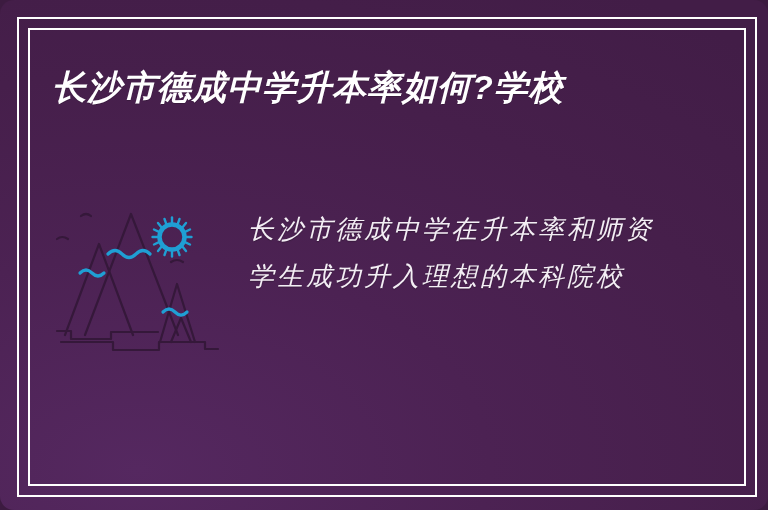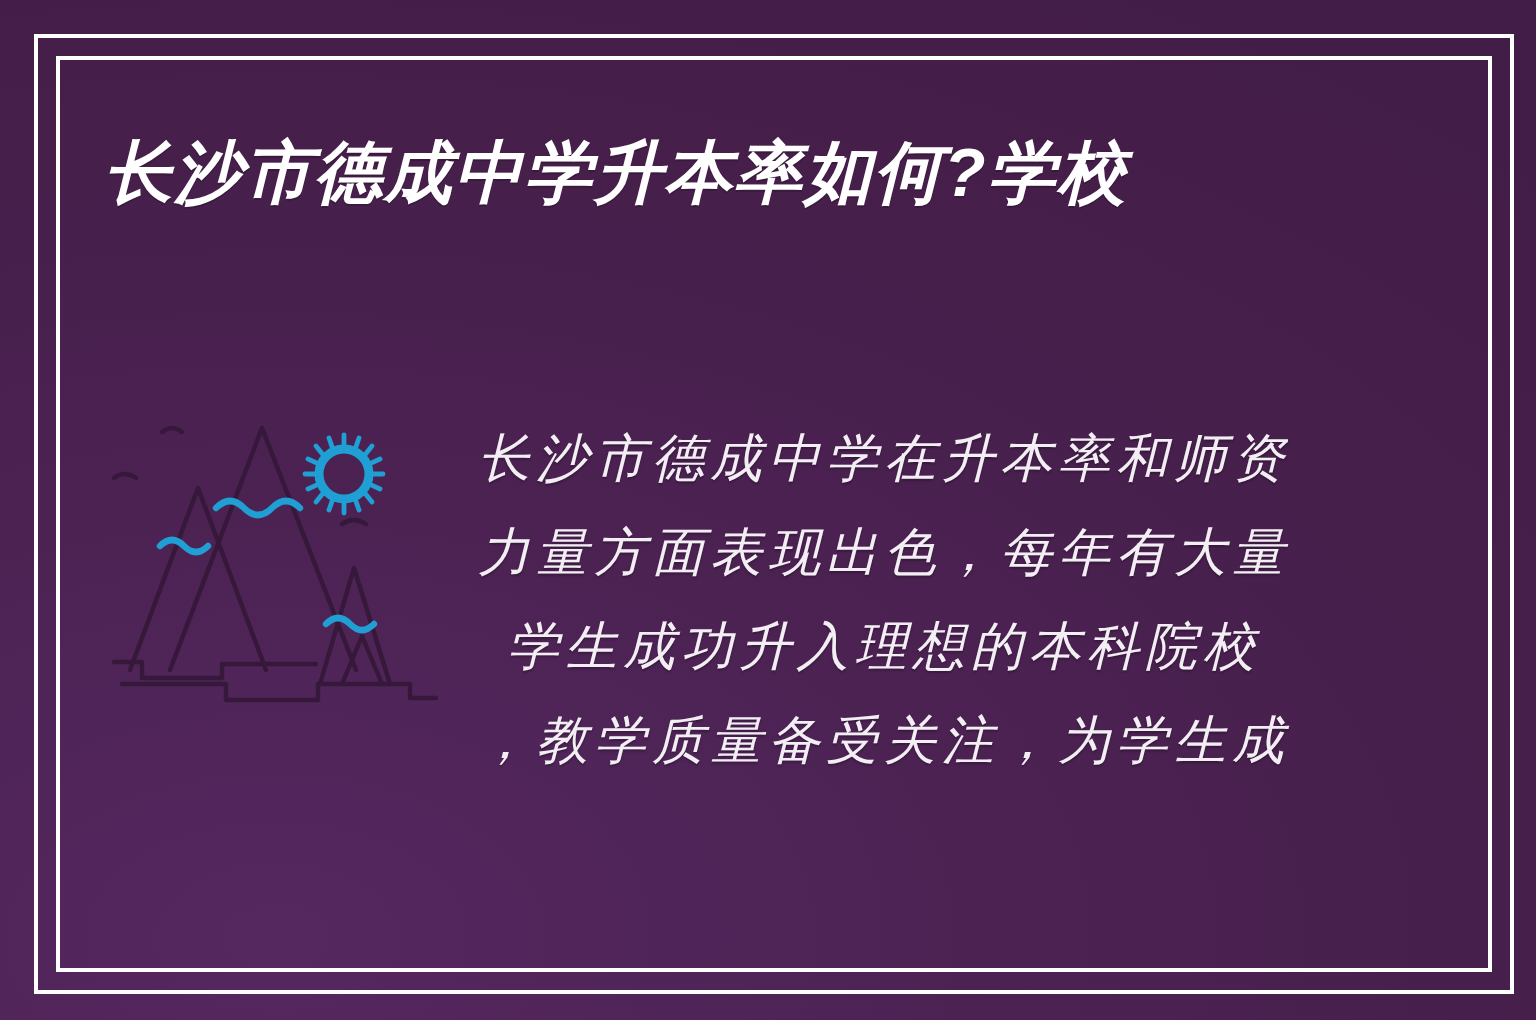--- a/index.html
+++ b/index.html
@@ -9,20 +9,21 @@
   }
   #poster {
     position: relative;
     width: 768px;
     height: 510px;
     overflow: hidden;
     background: #4a2150;
     background-image: radial-gradient(ellipse 120% 110% at 18% 92%, #552860 0%, #4c2253 38%, #461f4b 70%, #421d47 100%);
     font-family: "Liberation Sans", "DejaVu Sans", sans-serif;
     user-select: none;
+    border-radius: 14px;
   }
 
   
   .frame-outer {
     position: absolute;
     left: 17px; top: 17px;
     width: 740px; height: 480px;
     border: 2px solid #ffffff;
     box-sizing: border-box;
     pointer-events: none;
@@ -61,24 +62,23 @@
     left: 55px;
     top: 192px;
     width: 165px;
     height: 175px;
   }
   .illustration svg { display: block; }
 
   
   .body-block {
     position: absolute;
-    left: 222px;
+    left: 248px;
     top: 206px;
     width: 440px;
-    text-align: center;
   }
   .body-line {
     color: #f3eef4;
     font-size: 26px;
     line-height: 47px;
     font-style: italic;
     letter-spacing: 3px;
     white-space: nowrap;
     font-family: "Liberation Serif", "DejaVu Serif", serif;
     text-shadow: 0 1px 1px rgba(0,0,0,0.25);
@@ -143,18 +143,16 @@
           <line x1="99" y1="37.5" x2="104" y2="39.8"></line>
           <line x1="103" y1="31" x2="106.4" y2="35.3"></line>
           <line x1="109.5" y1="27" x2="111.3" y2="32.2"></line>
         </g>
       </g>
     </svg>
   </div>
 
   <div class="body-block">
     <div class="body-line">长沙市德成中学在升本率和师资</div>
-    <div class="body-line">力量方面表现出色，每年有大量</div>
     <div class="body-line">学生成功升入理想的本科院校</div>
-    <div class="body-line">，教学质量备受关注，为学生成</div>
   </div>
 
 </div>
 
 </body></html>

